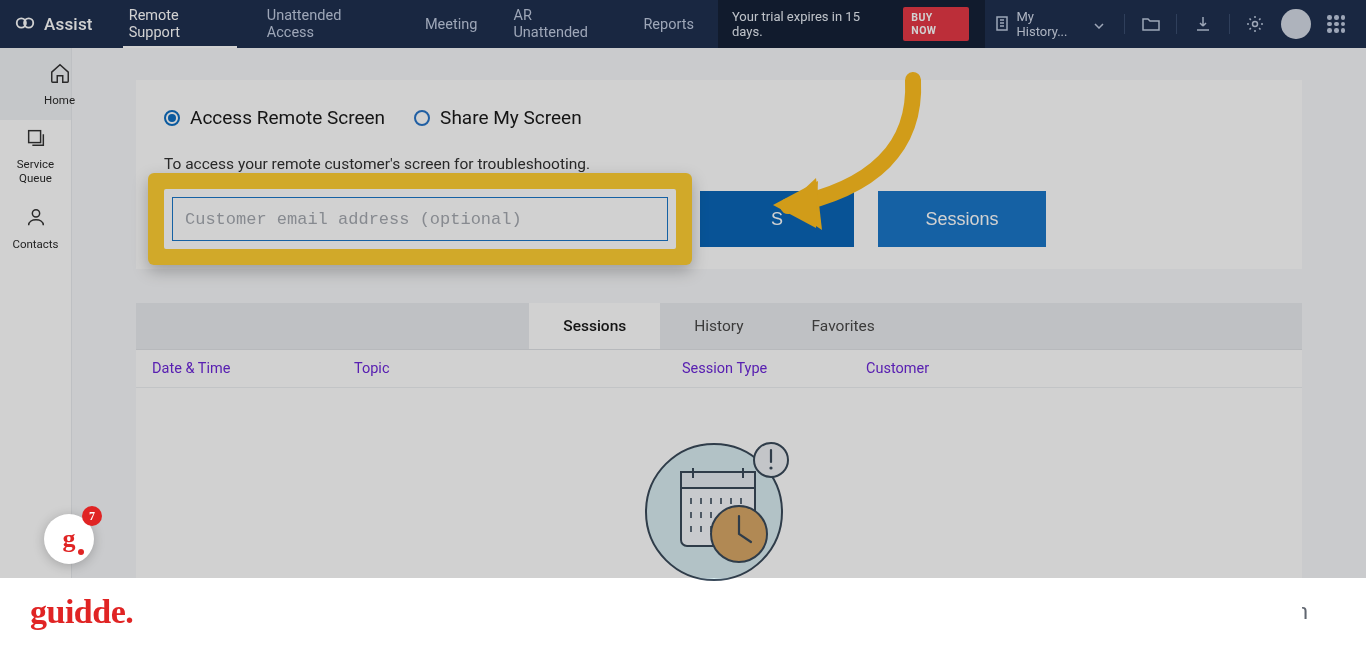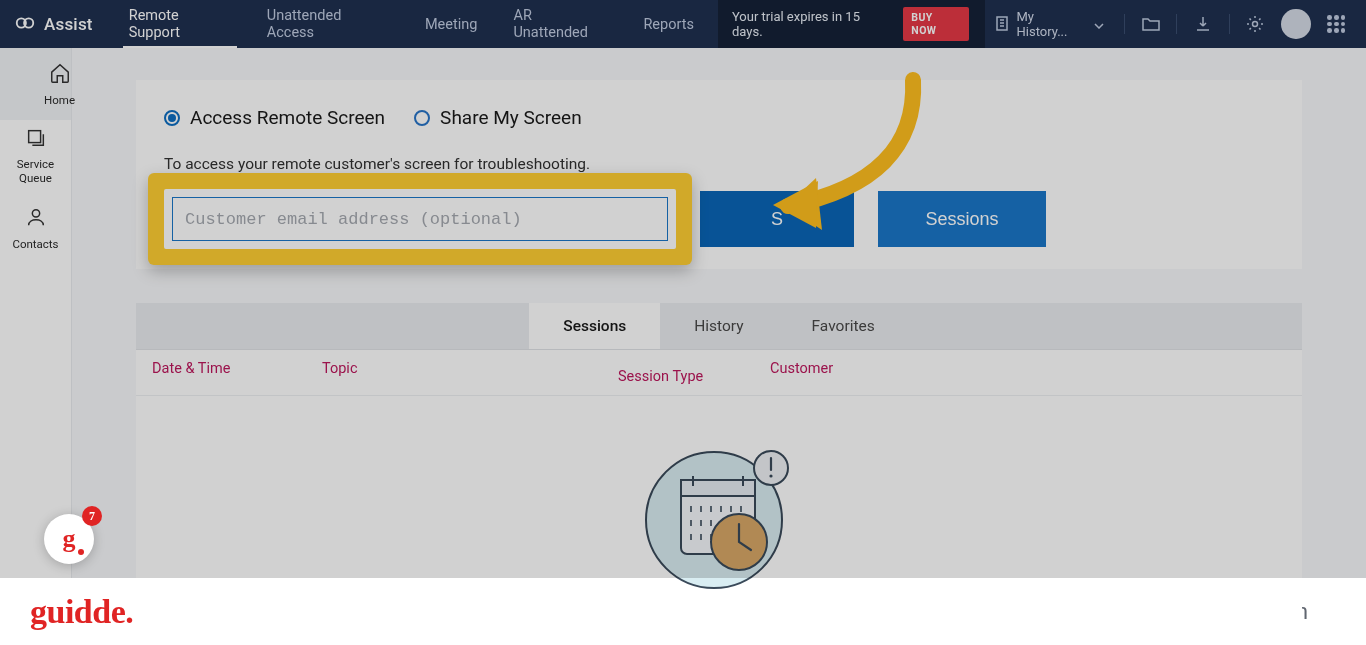--- a/index.html
+++ b/index.html
@@ -61,25 +61,25 @@
   
   .callout { position: absolute; top: -14px; left: 520px; background: #152945; color: #e8eef7; font-size: 14.5px; padding: 12px 20px; border-radius: 4px; width: 220px; text-align: center; z-index: 65; line-height: 1.35;}
   .callout::after { content: ""; position: absolute; bottom: -8px; left: 44%; width: 0; height: 0; border-left: 9px solid transparent; border-right: 9px solid transparent; border-top: 9px solid #152945;}
   .arrow-svg { position: absolute; top: -20px; left: 582px; z-index: 66; pointer-events: none; }
   
   
   .table-wrap { margin-top: 34px; }
   .tab-strip { display: flex; justify-content: center; background: #eaecef; border-bottom: 1px solid #e0e2e6;}
   .tab { padding: 14px 34px; font-size: 15.5px; color: #494949; cursor: pointer; }
   .tab.active { background: #ffffff; color: #1a1a1a; font-weight: 500;}
-  .table-head { background: #ffffff; padding: 10px 16px; display: flex; font-size: 14.5px; color: #be185d; border-bottom: 1px solid #edeff2;}
+  .table-head { background: #ffffff; padding: 10px 16px; display: flex; font-size: 14.5px; color: #6d28d9; border-bottom: 1px solid #edeff2; gap: 32px;}
   .th { }
   .th.dt { width: 170px; }
   .th.tp { width: 296px; }
-  .th.st { width: 152px; margin-top: 8px; }
+  .th.st { width: 152px; }
   .th.cu { flex: 1; }
   .empty-state { background: #ffffff; display: flex; justify-content: center; padding: 44px 0 60px 0;}
   
   
   .guidde-float { position: absolute; bottom: 14px; left: 44px; z-index: 70;}
   .guidde-circle { width: 50px; height: 50px; border-radius: 50%; background: #ffffff; box-shadow: 0 2px 12px rgba(0,0,0,0.22); display: flex; align-items: center; justify-content: center; font-size: 26px; font-weight: 800; color: #e02424; position: relative; font-family: Georgia, serif;}
   .guidde-circle .dot { position: absolute; bottom: 9px; right: 10px; width: 6px; height: 6px; background: #e02424; border-radius: 50%;}
   .guidde-badge { position: absolute; top: -8px; right: -8px; background: #e02424; color: #fff; font-size: 12px; font-weight: 700; width: 20px; height: 20px; border-radius: 50%; display: flex; align-items: center; justify-content: center;}
   
   

